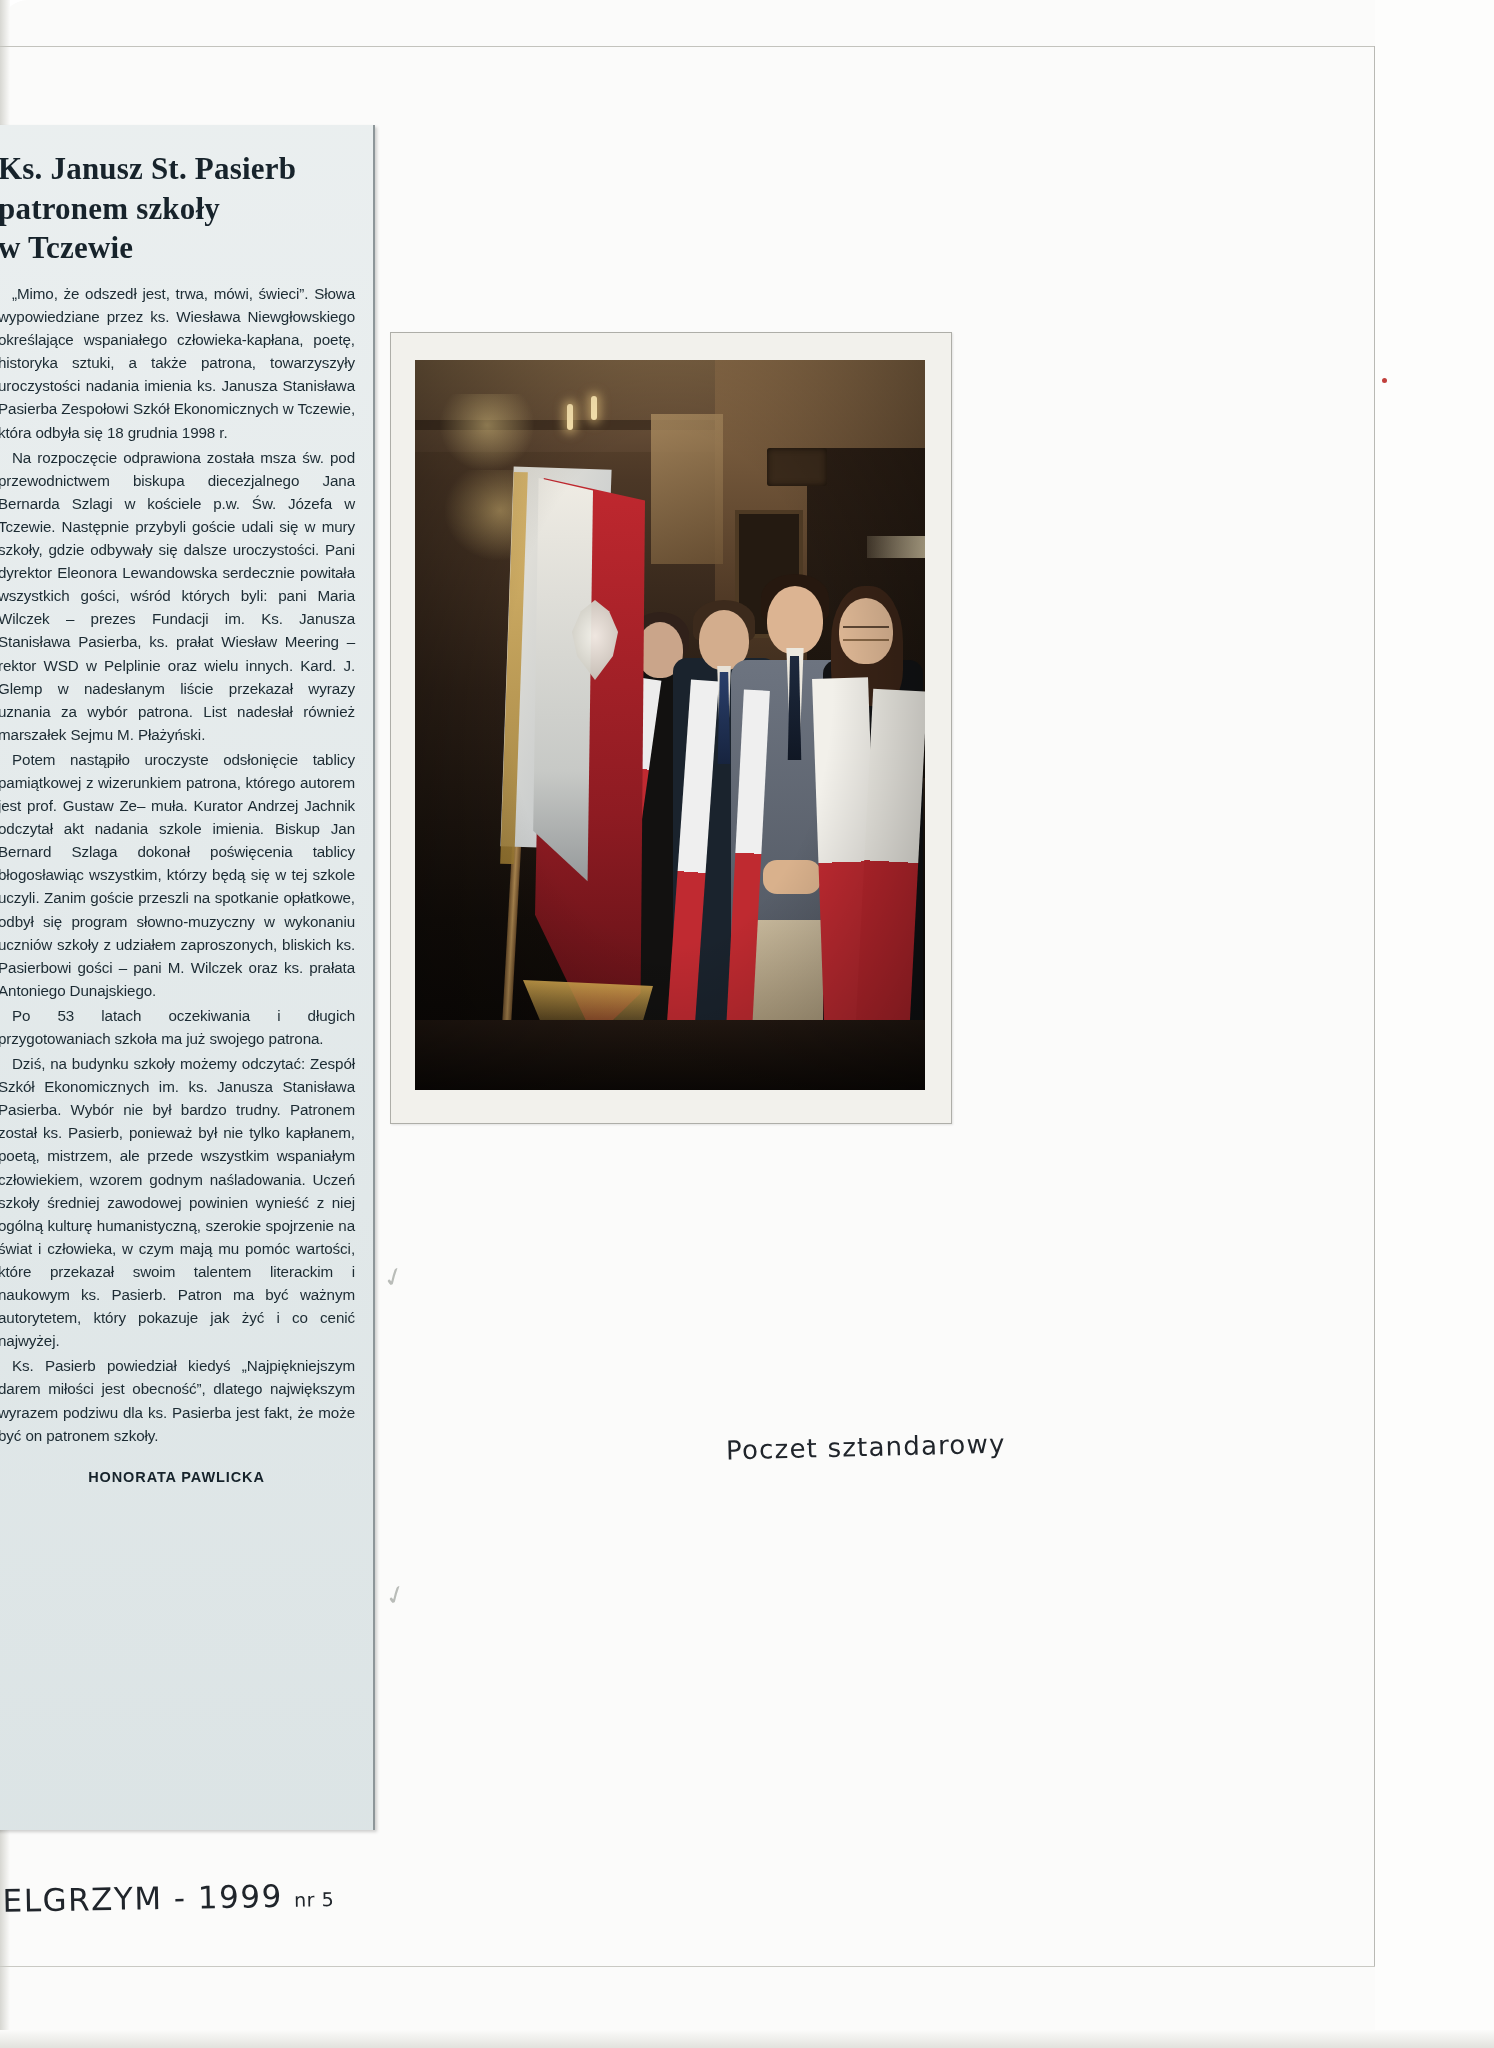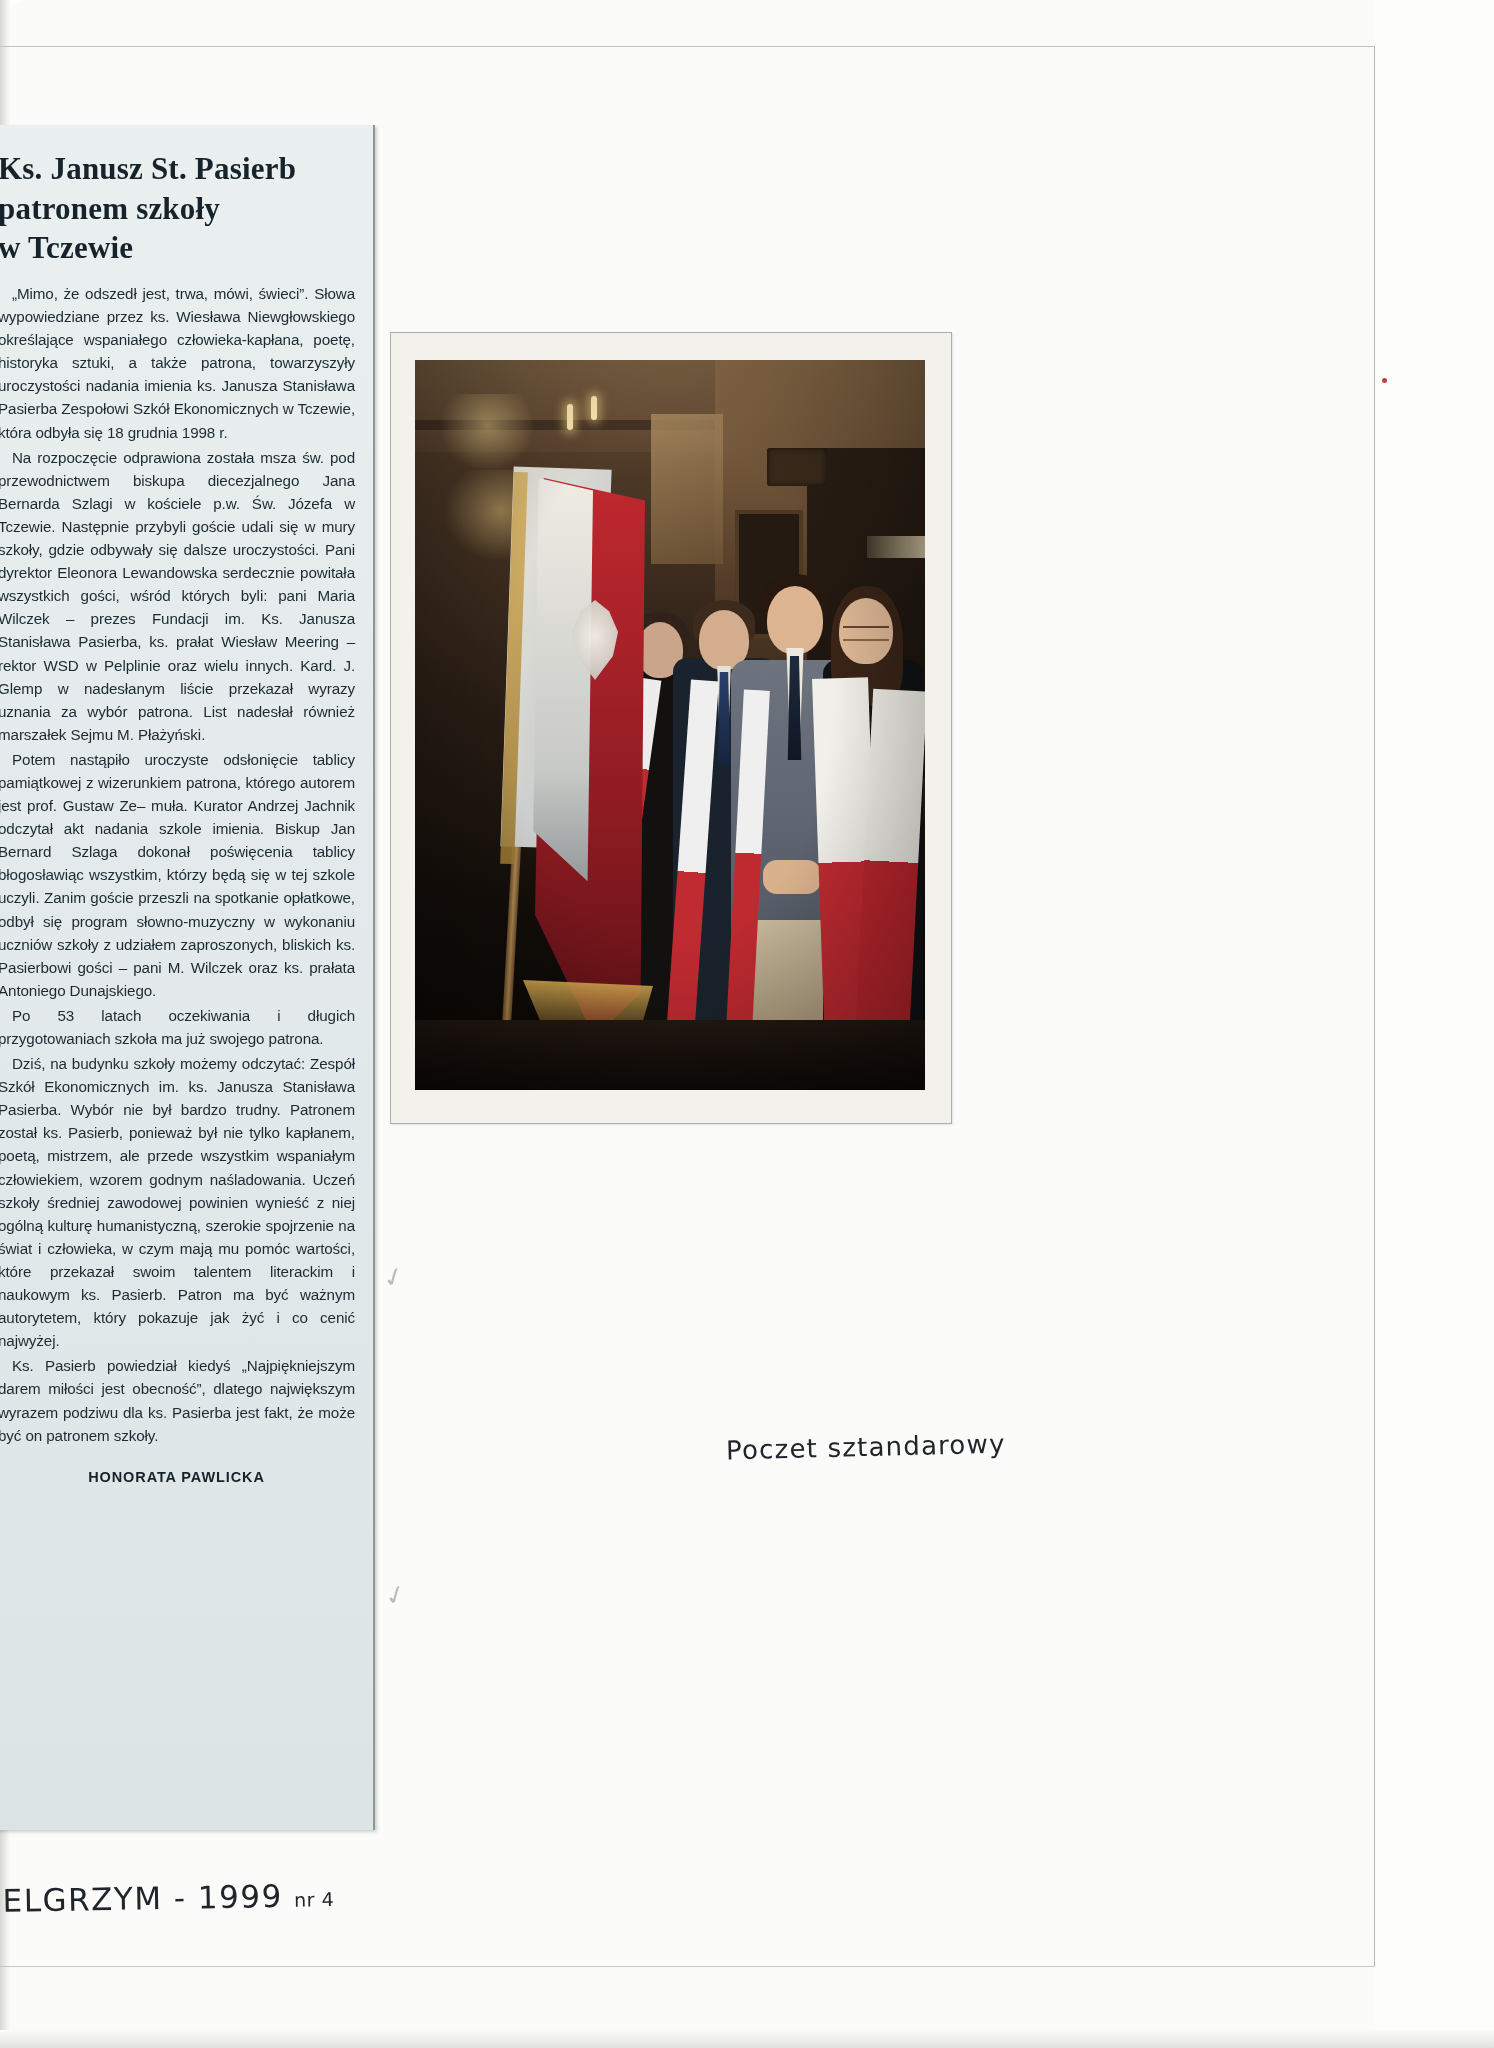--- a/index.html
+++ b/index.html
@@ -430,19 +430,19 @@
 
       <div class="ph floor"></div>
       <div class="ph photo-vignette"></div>
     </div>
   </div>
 
   <div id="caption" class="handwriting">Poczet sztandarowy</div>
 
   <div id="footer-note" class="handwriting">
     <span>IELGRZYM - 1999</span>
-    <span class="small">nr 4</span>
+    <span class="small">nr 5</span>
   </div>
 
   <div id="pencil-1" class="pencil-mark">✓</div>
   <div id="pencil-2" class="pencil-mark">✓</div>
 
 </div>
 
 </body></html>

